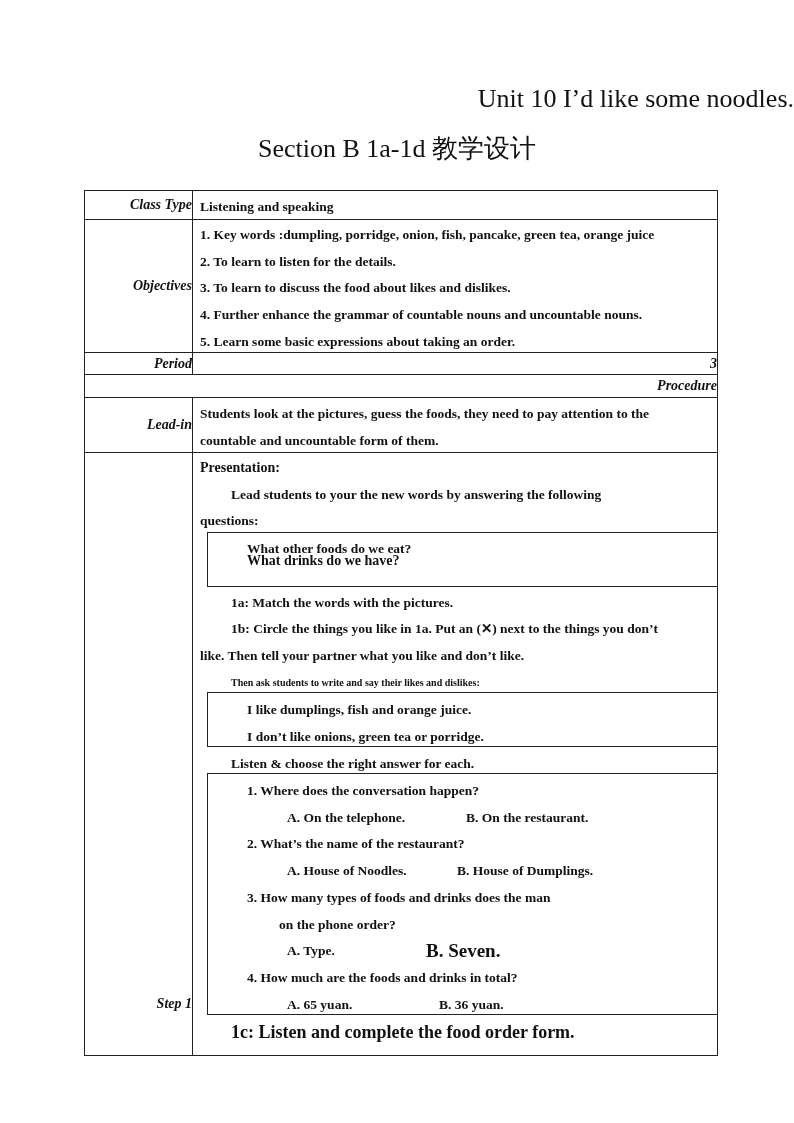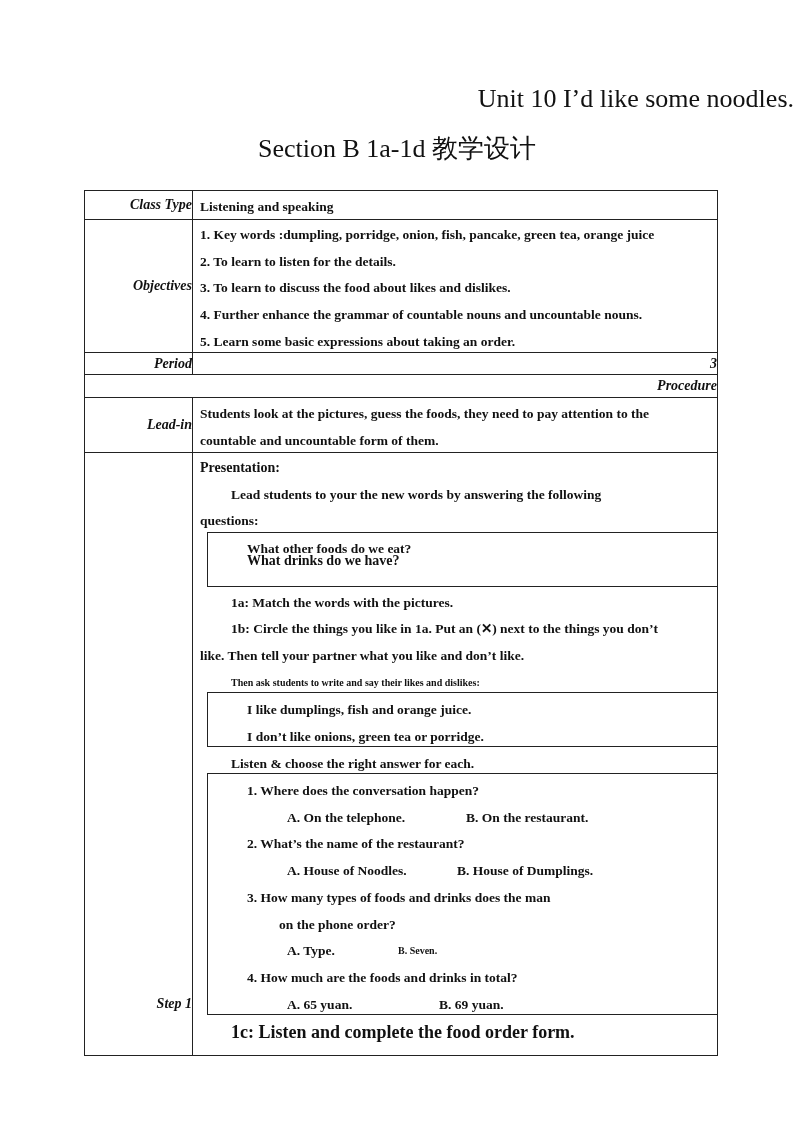--- a/index.html
+++ b/index.html
@@ -92,20 +92,20 @@
   <div class="txt" style="left:287px;top:809px;font-size:13.5px">A. On the telephone.</div>
   <div class="txt" style="left:466px;top:809px;font-size:13.5px">B. On the restaurant.</div>
 
   <div class="txt" style="left:247px;top:835px;font-size:13.5px">2. What’s the name  of the restaurant?</div>
   <div class="txt" style="left:287px;top:862px;font-size:13.5px">A. House  of Noodles.</div>
   <div class="txt" style="left:457px;top:862px;font-size:13.5px">B. House  of Dumplings.</div>
 
   <div class="txt" style="left:247px;top:889px;font-size:13.5px">3. How many  types  of foods  and drinks  does the man</div>
   <div class="txt" style="left:279px;top:916px;font-size:13.5px">on the phone order?</div>
   <div class="txt" style="left:287px;top:942px;font-size:13.5px">A. Type.</div>
-  <div class="txt" style="left:398px;top:942px;font-size:10px">B. Seven.</div>
+  <div class="txt" style="left:426px;top:942px;font-size:19px">B. Seven.</div>
 
   <div class="txt" style="left:247px;top:969px;font-size:13.5px">4. How much  are the foods and drinks  in total?</div>
   <div class="txt" style="left:287px;top:996px;font-size:13.5px">A. 65 yuan.</div>
-  <div class="txt" style="left:439px;top:996px;font-size:13.5px">B. 69 yuan.</div>
+  <div class="txt" style="left:439px;top:996px;font-size:13.5px">B. 36 yuan.</div>
 
   <div class="txt" style="left:231px;top:1023px;font-size:18px">1c: Listen  and complete  the food order form.</div>
 </div>
 
 </body></html>

